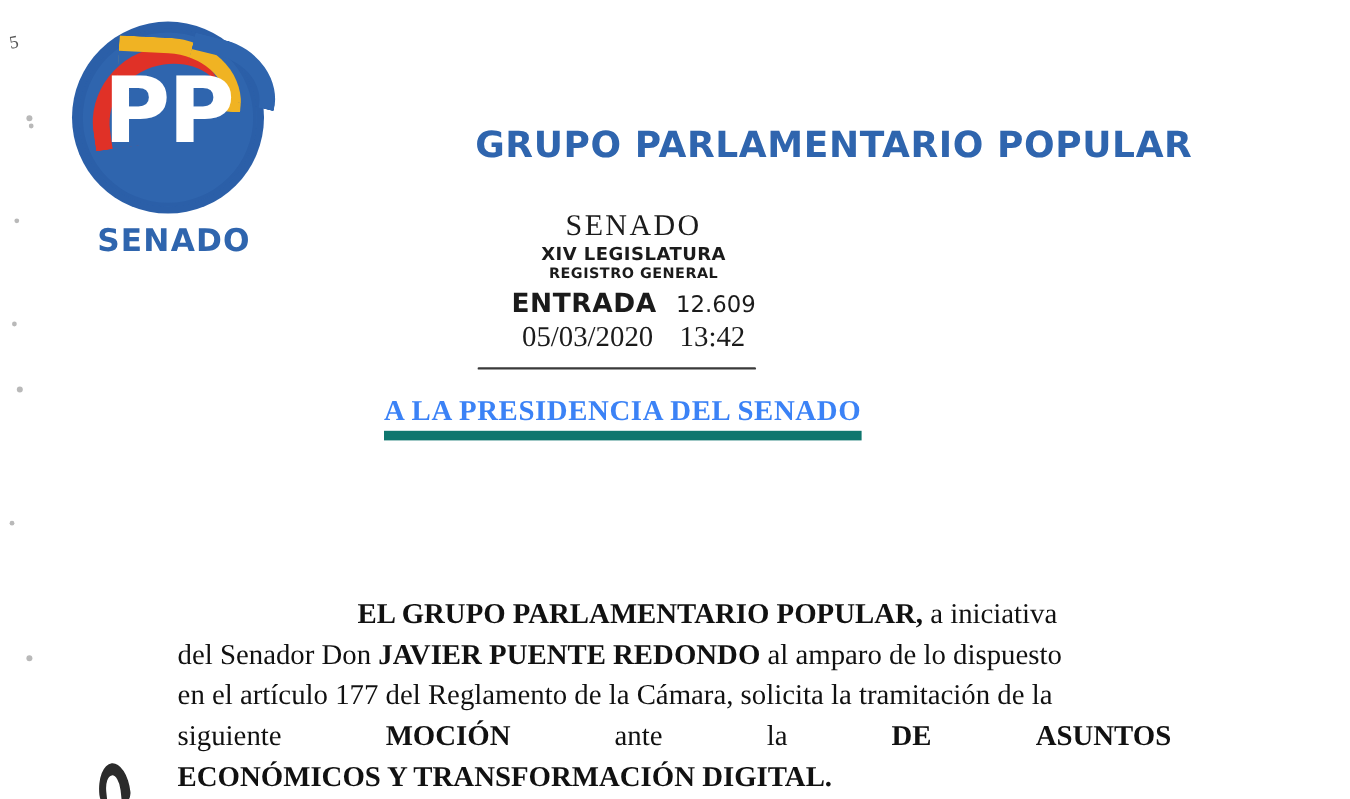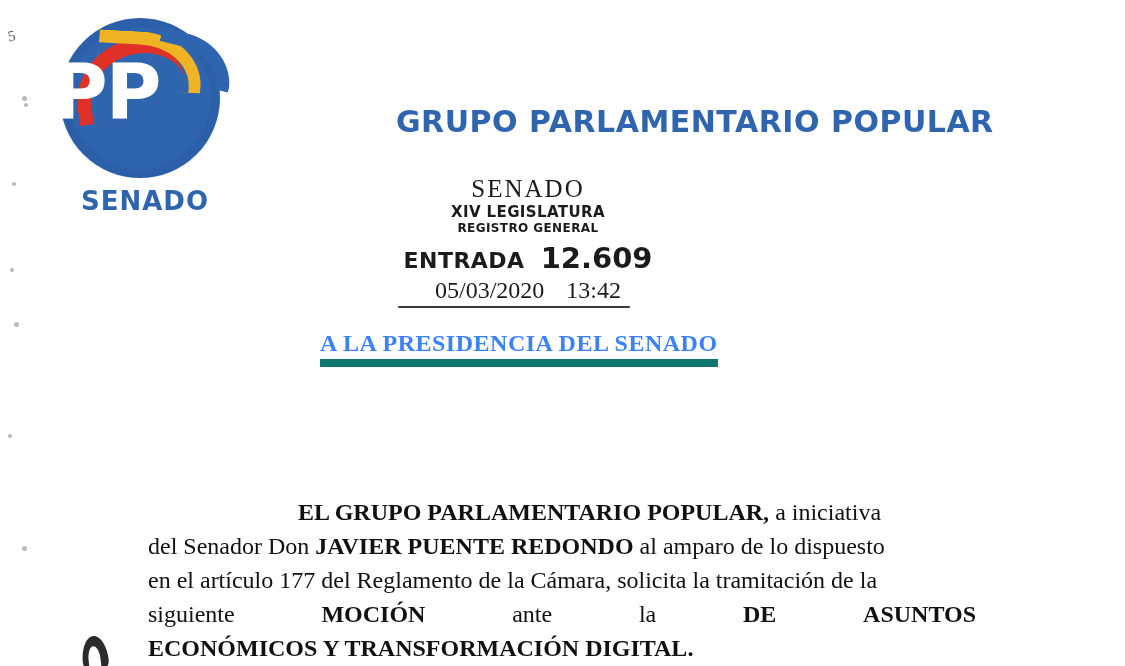--- a/index.html
+++ b/index.html
@@ -48,21 +48,21 @@
     height: 148px;
     border-radius: 50%;
     background: #2f65ae;
     box-shadow: inset 0 0 0 3px #2b5fa8;
   }
   .logo-pp {
     position: absolute;
     left: 0;
     top: 36px;
     width: 176px;
-    text-align: left;
+    text-align: center;
     font-family: "DejaVu Sans", sans-serif;
     font-weight: bold;
     font-size: 76px;
     letter-spacing: -2px;
     color: #ffffff;
     line-height: 1;
   }
   .swoosh-red {
     position: absolute;
     left: 22px;
@@ -159,22 +159,22 @@
     line-height: 1.15;
   }
   .stamp-entrada {
     margin-top: 6px;
     font-family: "DejaVu Sans", sans-serif;
     font-weight: bold;
     font-size: 22px;
     letter-spacing: 0.5px;
   }
   .stamp-entrada .num {
-    font-weight: bold;
-    font-size: 29px;
+    font-weight: normal;
+    font-size: 19px;
     margin-left: 16px;
     letter-spacing: 0;
   }
   .stamp-datetime {
     font-family: Liberation Serif, serif;
     font-size: 24px;
     margin-top: 2px;
   }
   .stamp-datetime .time {
     margin-left: 22px;

